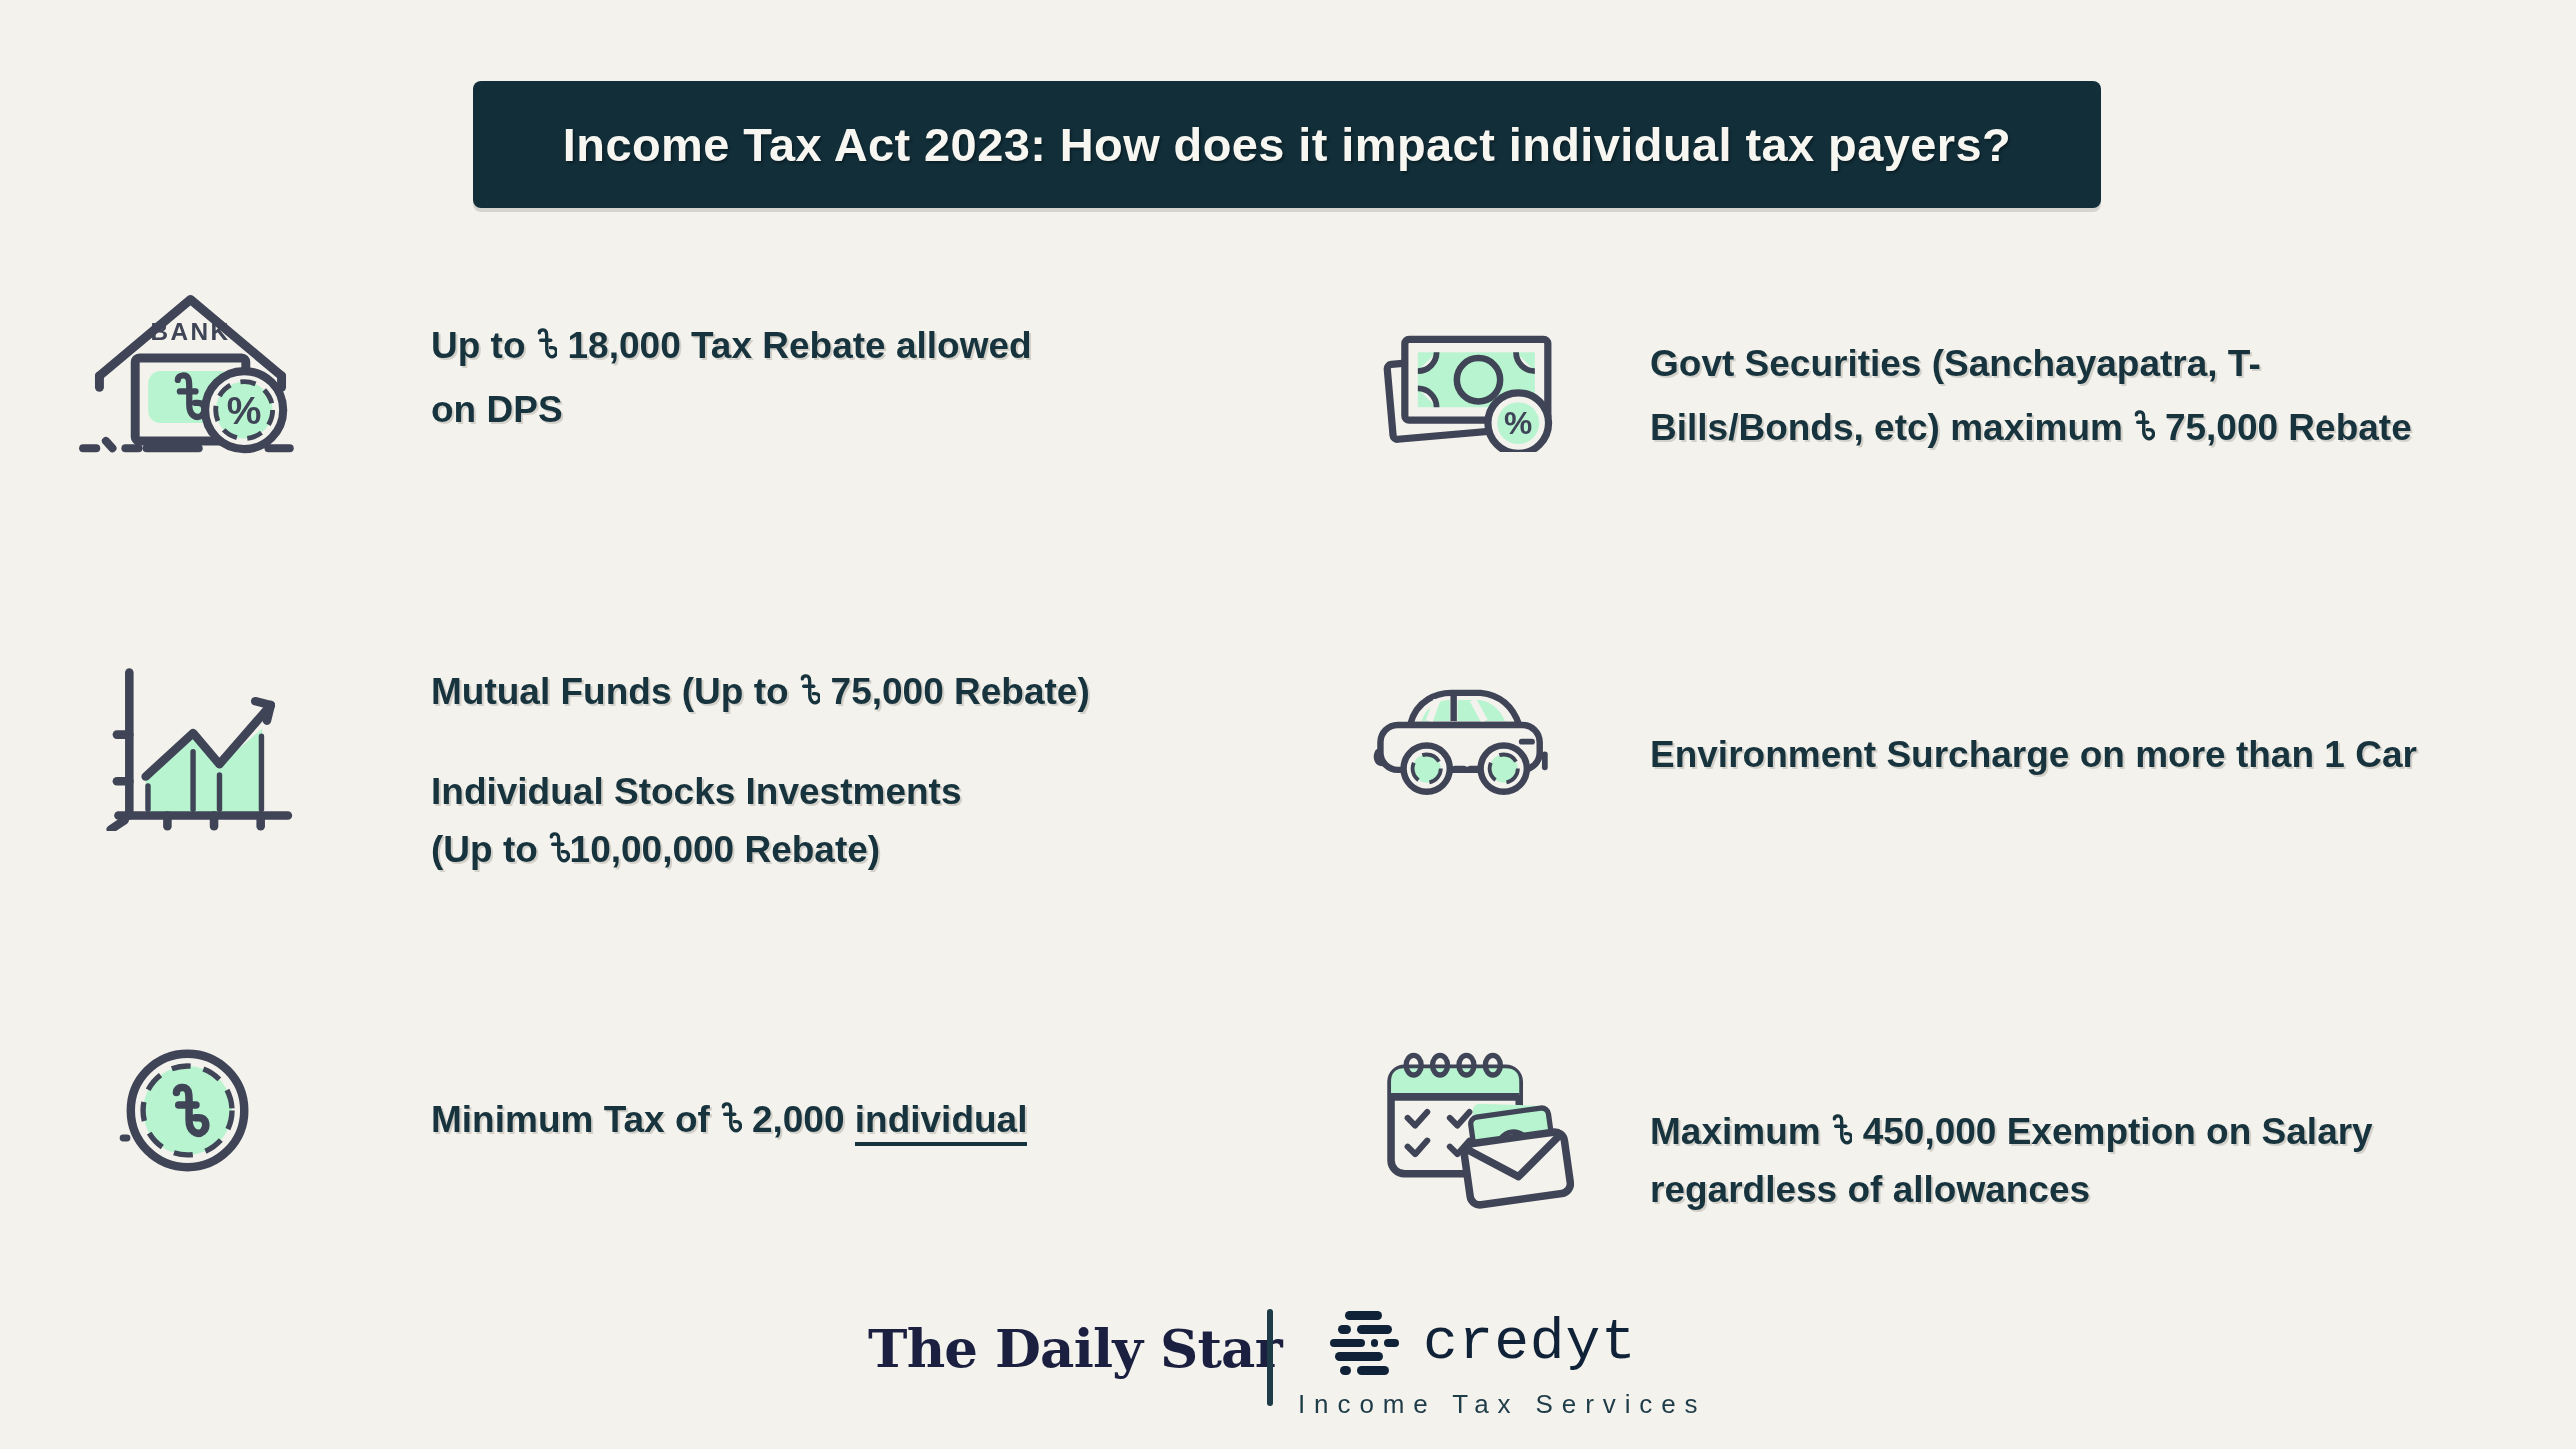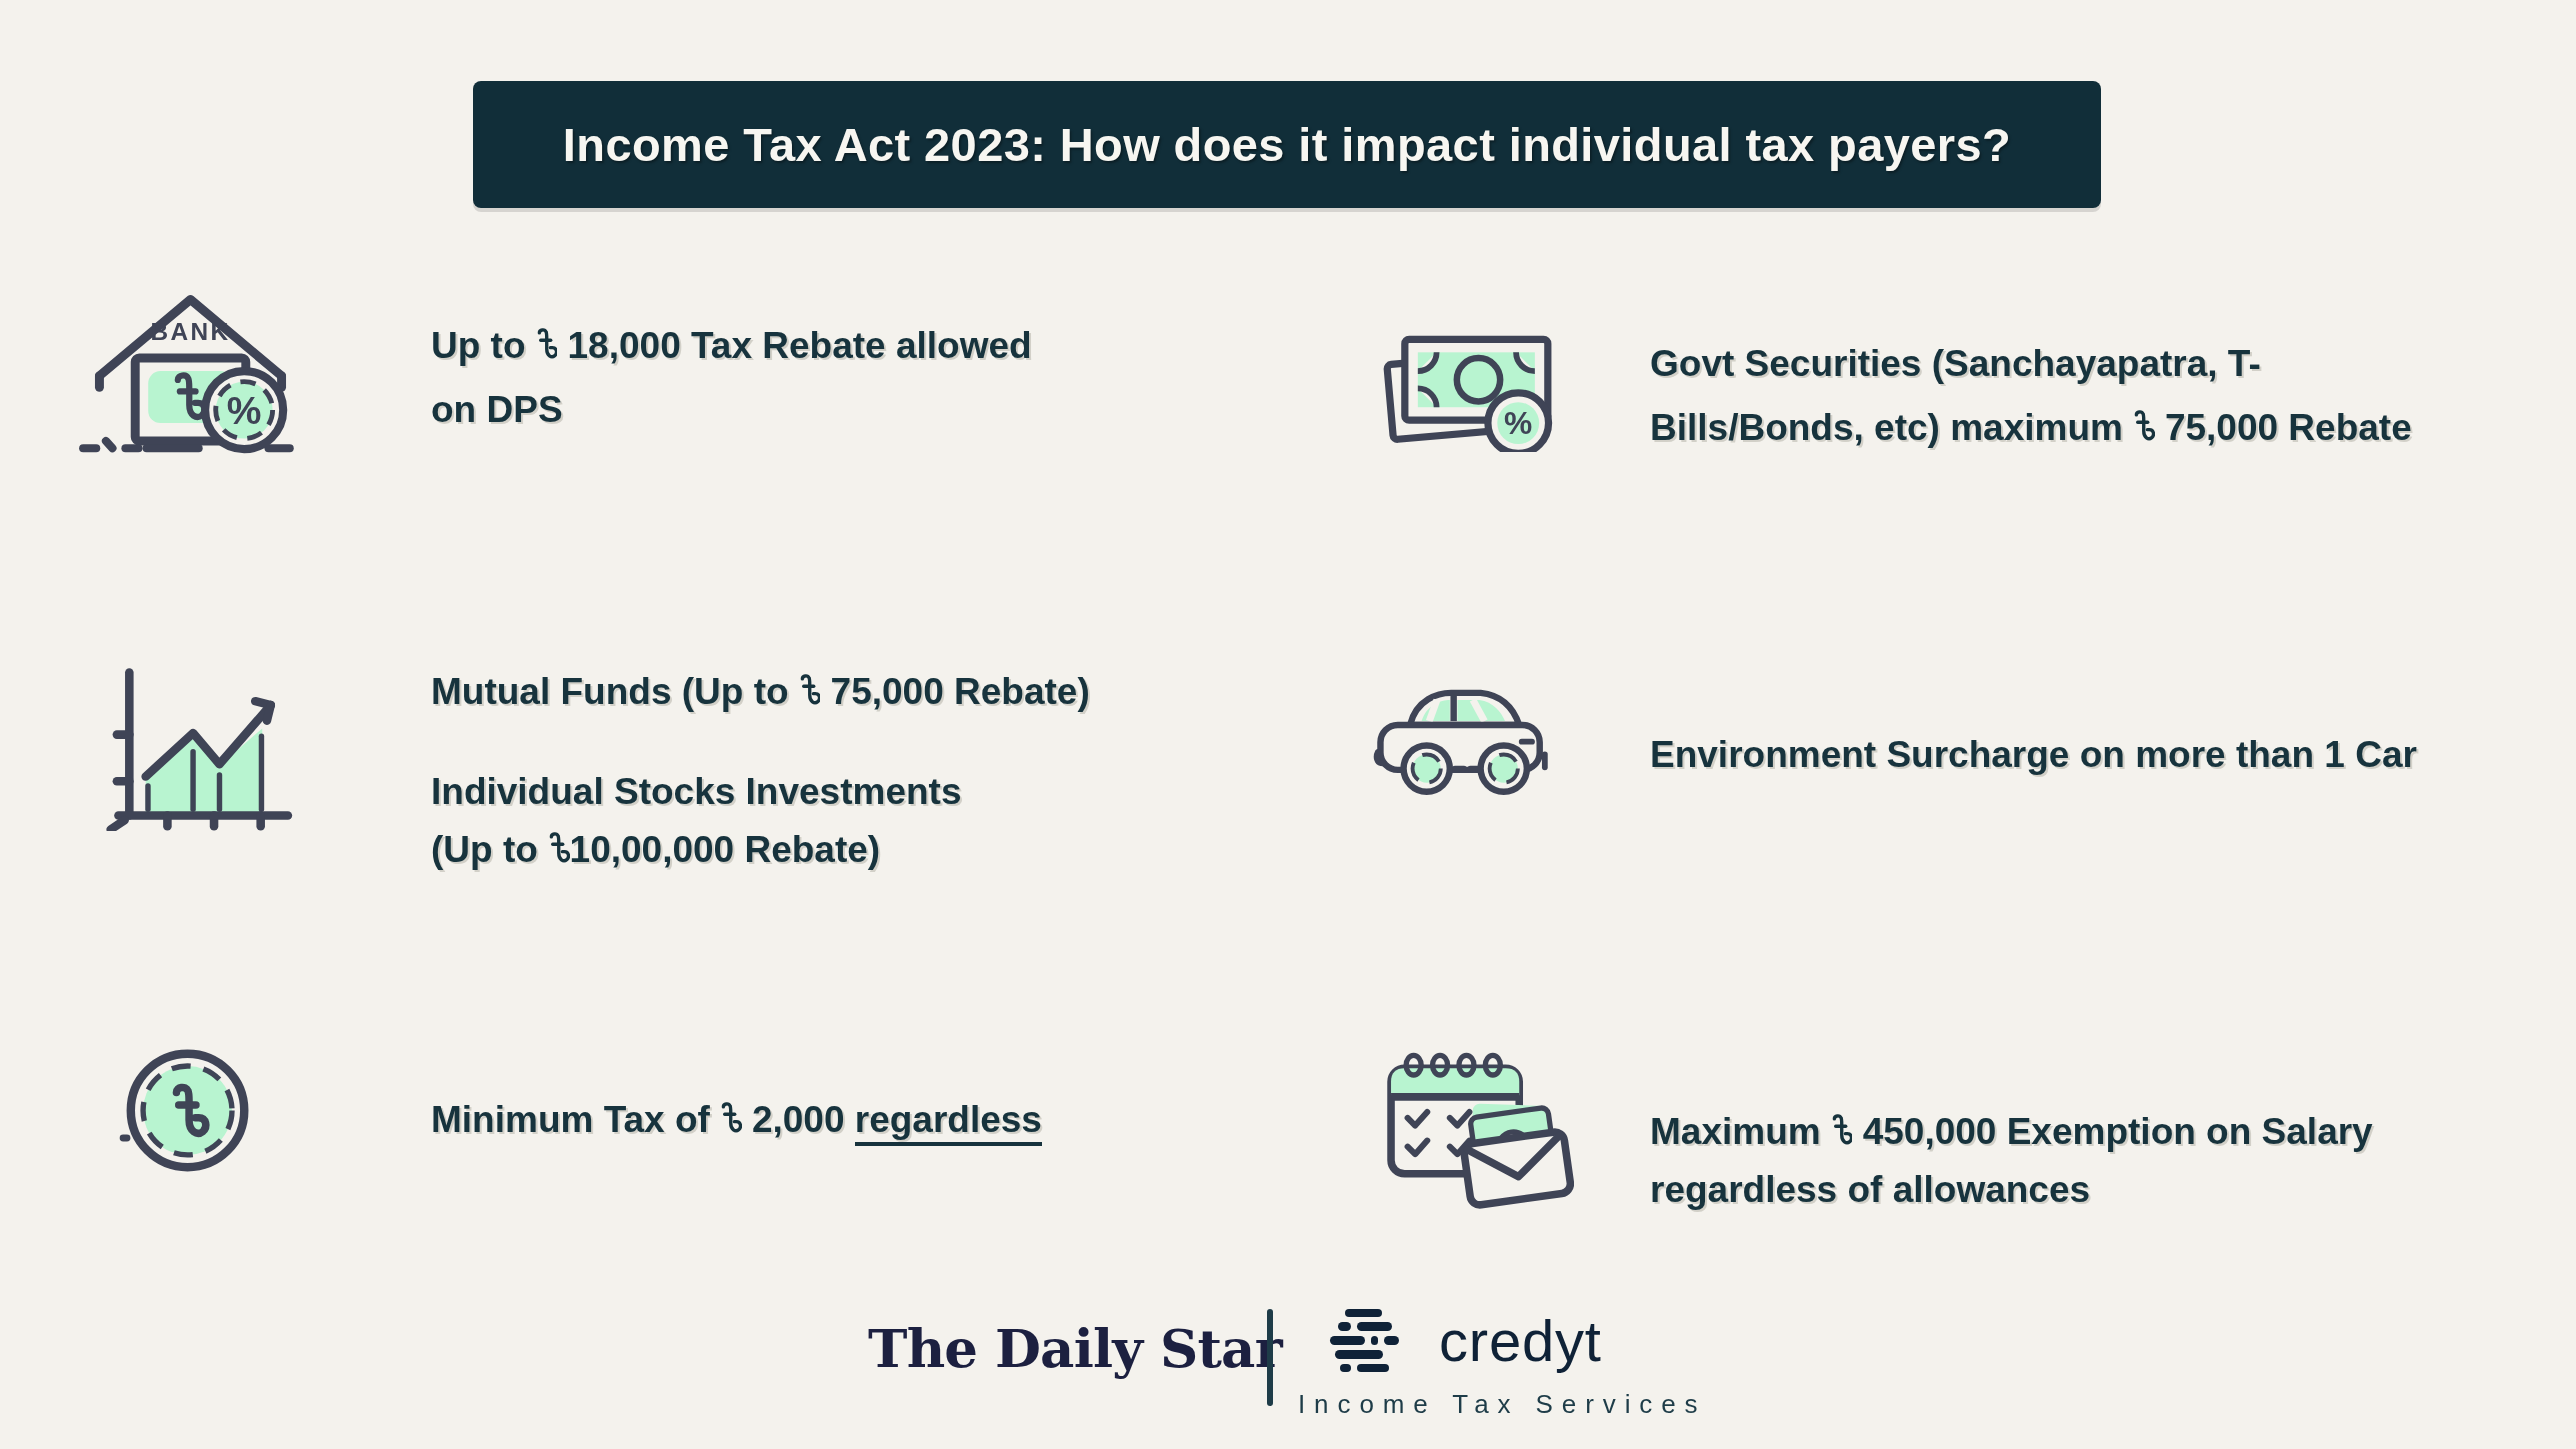--- a/index.html
+++ b/index.html
@@ -61,21 +61,21 @@
     position:absolute;left:868px;top:1317px;
     font-family:"DejaVu Serif", serif;font-size:53px;font-weight:700;
     color:var(--star-navy);letter-spacing:-0.8px;white-space:nowrap;
   }
   .footer-divider{
     position:absolute;left:1267px;top:1309px;width:6.4px;height:97px;
     background:var(--sub-teal);border-radius:4px;
   }
   .credyt-block{
     position:absolute;left:1330px;top:1306px;height:69px;
-    display:flex;align-items:center;gap:40px;
+    display:flex;align-items:flex-end;gap:24px;font-family:Liberation Mono, monospace;
   }
   .credyt-icon{
     width:69px;height:64px;display:flex;flex-direction:column;
     justify-content:space-between;
   }
   .credyt-icon .row{display:flex;gap:5.6px;}
   .credyt-icon .bar{height:8.9px;border-radius:4.8px;background:var(--credyt-navy);}
   .credyt-text{
     font-size:58px;color:var(--credyt-navy);font-weight:400;letter-spacing:0.8px;
   }
@@ -240,21 +240,21 @@
       </g>
       <path d="M8 124 L13 124" stroke="#3f4456" stroke-width="9" stroke-linecap="round"></path>
     </svg>
   </div>
   <div class="item-text" style="left:431px;top:1088px;">
     <div class="line"><span>Minimum Tax of <span class="taka"><svg viewBox="0 0 64 96">
               <g fill="none" stroke="currentColor" stroke-width="10" stroke-linecap="round">
                 <path d="M10 14 C10 4 26 2 30 11 C32 15 32 20 32 30 L32 62 C32 82 46 90 56 82 C65 74 62 58 49 58 L43 58"></path>
                 <path d="M14 36 L44 36"></path>
               </g>
-            </svg></span> 2,000</span> <span class="uline">regardless</span></div>
+            </svg></span> 2,000</span> <span class="uline">individual</span></div>
   </div>
 
   <div class="icon" style="left:1377px;top:1032px;width:197px;height:181px;">
     <svg viewBox="0 0 260 240">
       <rect x="18" y="48" width="170" height="140" rx="18" fill="#f4f2ed" stroke="#3f4456" stroke-width="10"></rect>
       <path d="M18 84 L18 66 Q18 48 36 48 L170 48 Q188 48 188 66 L188 84 Z" fill="#b8f4d0"></path>
       <path d="M18 86 L188 86" stroke="#3f4456" stroke-width="10"></path>
       <g stroke="#3f4456" stroke-width="7" fill="none">
         <ellipse cx="48" cy="44" rx="10" ry="13"></ellipse>
         <ellipse cx="83" cy="44" rx="10" ry="13"></ellipse>

